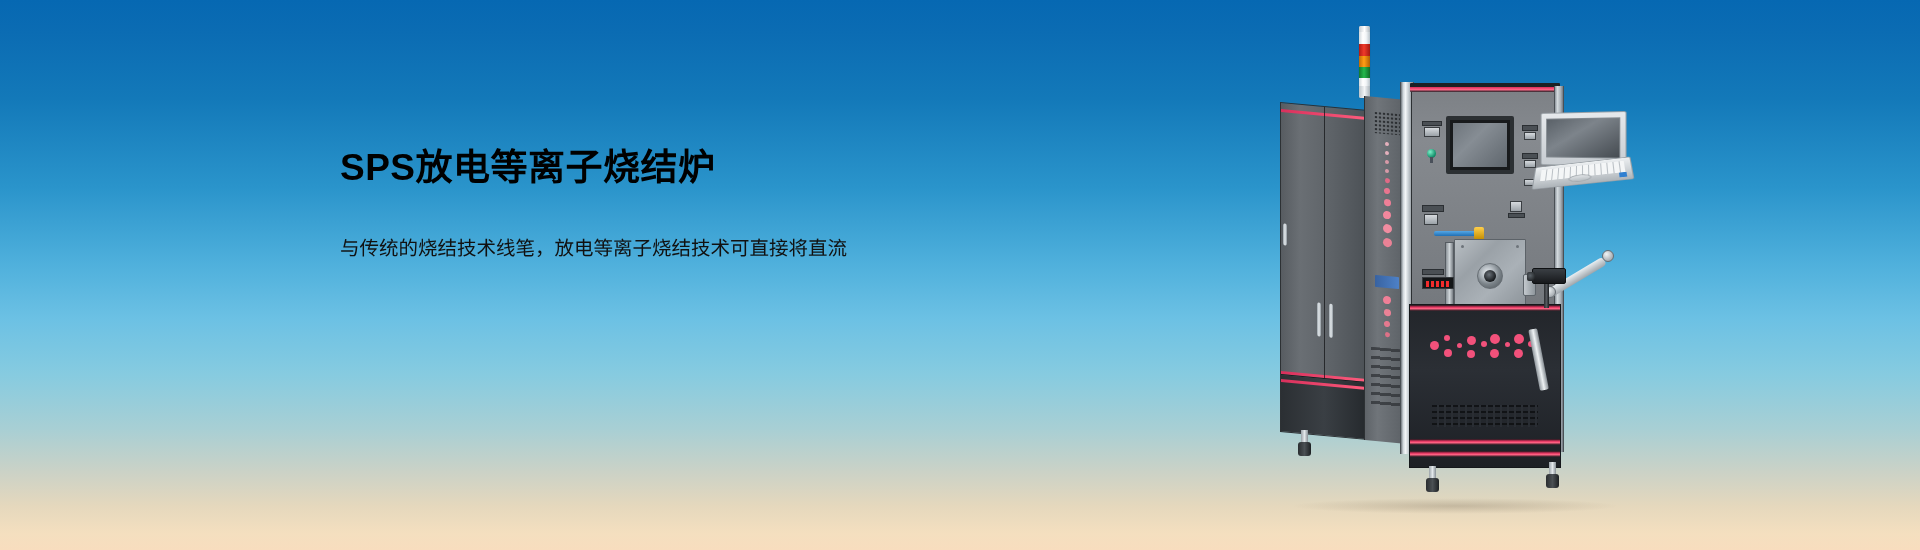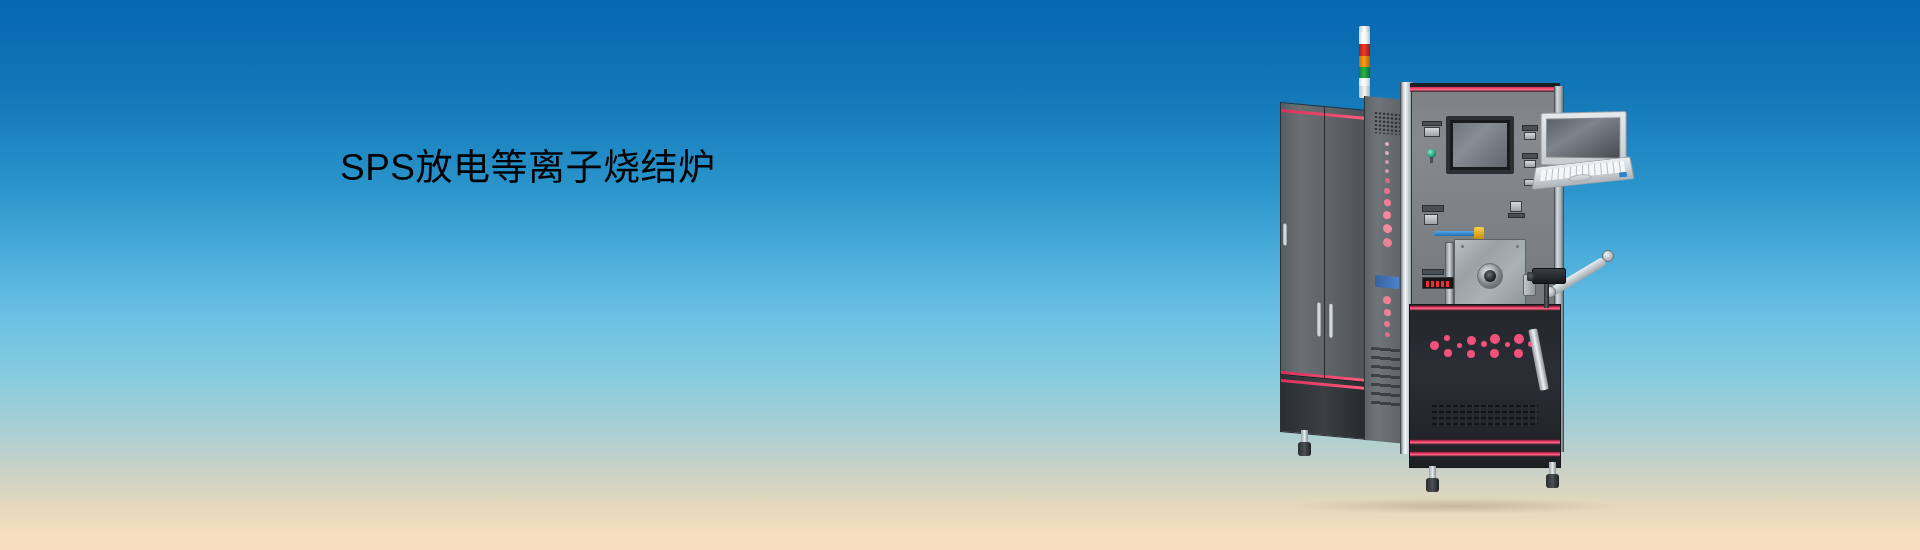--- a/index.html
+++ b/index.html
@@ -37,21 +37,21 @@
   
   .text-block {
     position: absolute;
     left: 340px;
     top: 146px;
     width: 760px;
   }
   .headline {
     margin: 0;
     font-size: 37px;
-    font-weight: 400;
+    font-weight: 700;
     line-height: 1.2;
     color: #000000;
     letter-spacing: 0.5px;
     white-space: nowrap;
   }
   .subcopy {
     margin: 0;
     padding-top: 38px;
     font-size: 19.5px;
     font-weight: 400;
@@ -365,20 +365,21 @@
 </style>
 </head>
 <body>
 
 <div class="banner">
 
   <div class="text-block">
     <h1 class="headline">SPS放电等离子烧结炉</h1>
 
     <p class="subcopy">
+      <span class="ln">与传统的烧结技术线笔，放电等离子烧结技术可直接将直流</span>
     </p>
   </div>
 
   <div class="machine-wrap">
 
     <div class="beacon">
       <i class="b-cap"></i>
       <i class="b-red"></i>
       <i class="b-amber"></i>
       <i class="b-green"></i>

